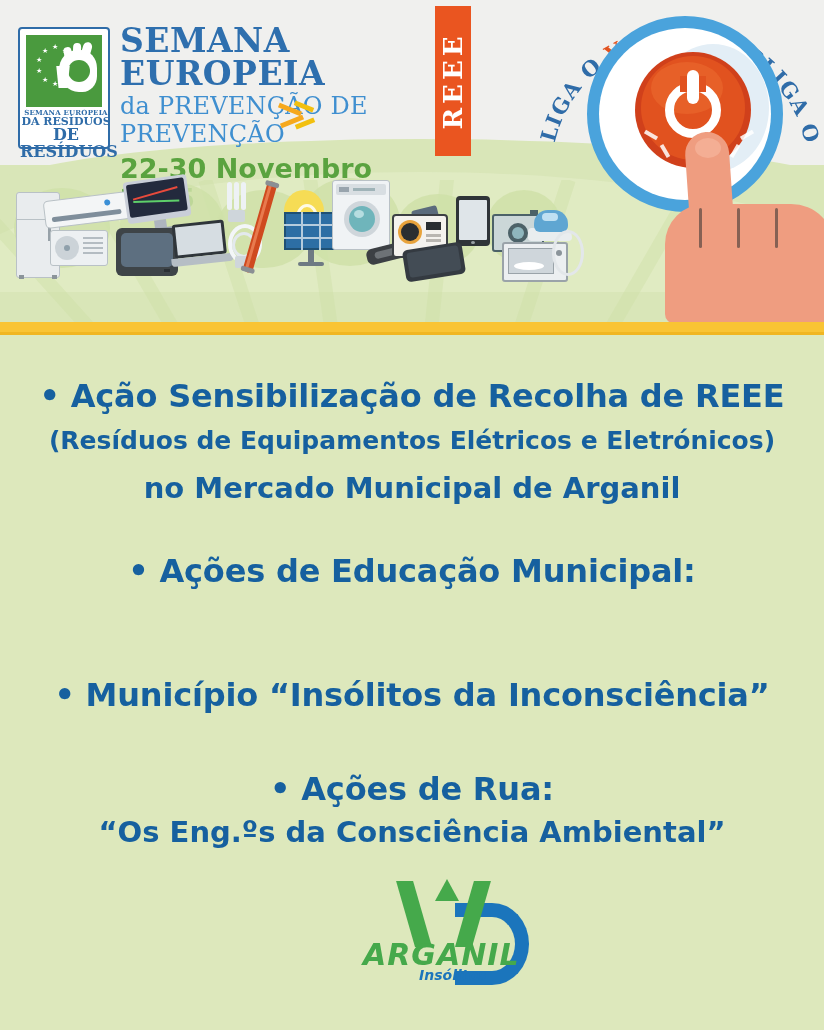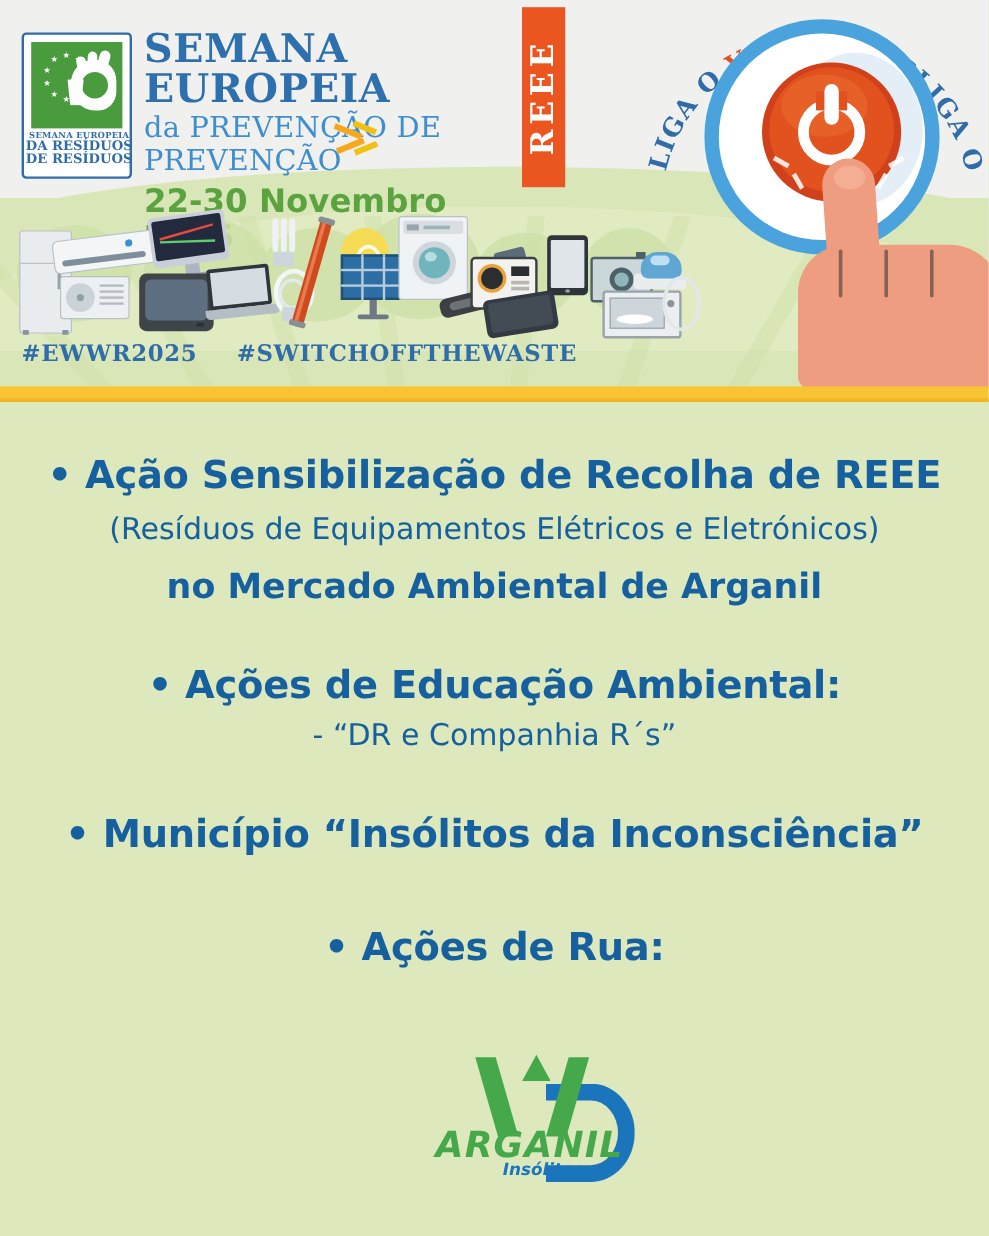--- a/index.html
+++ b/index.html
@@ -43,21 +43,21 @@
   .hand-cup .cup{position:absolute;left:2px;top:26px;width:16px;height:22px;background:#ffffff;
      clip-path:polygon(8% 0,92% 0,78% 100%,22% 100%);}
   .hand-cup .f1,.hand-cup .f2,.hand-cup .f3{position:absolute;background:#ffffff;border-radius:6px;}
   .hand-cup .f1{right:8px;top:2px;width:9px;height:17px;transform:rotate(16deg);}
   .hand-cup .f2{right:18px;top:3px;width:8px;height:15px;transform:rotate(2deg);}
   .hand-cup .f3{right:27px;top:7px;width:8px;height:13px;transform:rotate(-12deg);}
   .ewwr-cap{position:absolute;left:0;top:80px;width:92px;text-align:center;color:#2f6ca8;
     font-family:"DejaVu Serif", serif;font-weight:bold;line-height:1.02;}
   .ewwr-cap .l1{font-size:7px;letter-spacing:.2px;}
   .ewwr-cap .l2{font-size:11px;}
-  .ewwr-cap .l3{font-size:11px;}
+  .ewwr-cap .l3{font-size:16px;}
 
   
   .wm{position:absolute;left:120px;top:24px;width:310px;}
   .wm .t1{font-family:"DejaVu Serif", serif;font-weight:bold;font-size:33px;color:#2e6fae;
      letter-spacing:.5px;line-height:1;}
   .wm .t2{font-family:"DejaVu Serif", serif;font-size:24px;color:#3f8fd0;letter-spacing:.2px;
      line-height:1.15;margin-top:3px;}
   .wm .t3{font-family:"DejaVu Sans", sans-serif;font-weight:bold;font-size:27px;color:#5aa33f;
      margin-top:6px;line-height:1.1;}
   .bolt{position:absolute;left:278px;top:103px;width:40px;height:30px;}
@@ -114,21 +114,21 @@
   .blob{position:absolute;background:#cfe0a8;border-radius:50%;opacity:.85;}
 
   .hashtags{position:absolute;left:18px;top:284px;color:#2f6ca8;
     font-family:"DejaVu Serif", serif;font-weight:bold;font-size:19px;letter-spacing:.5px;}
   .hashtags span{margin-right:26px;}
 
   
   .body-area{position:absolute;left:0;top:335px;width:824px;height:695px;background:#dde8bc;}
   .blk{width:824px;text-align:center;color:#16609f;}
   .big{font-family:"DejaVu Sans", sans-serif;font-weight:bold;font-size:32px;letter-spacing:-.2px;line-height:1.12;}
-  .sub{font-family:"DejaVu Sans", sans-serif;font-weight:normal;font-size:25px;line-height:1.15;}
+  .sub{font-family:"DejaVu Sans", sans-serif;font-weight:bold;font-size:25px;line-height:1.15;}
   .mid{font-family:"DejaVu Sans", sans-serif;font-weight:bold;font-size:29px;line-height:1.12;}
   .b1{position:absolute;top:44px;}
   .b2{position:absolute;top:92px;}
   .b3{position:absolute;top:137px;}
   .b4{position:absolute;top:219px;}
   .b5{position:absolute;top:264px;}
   .b6{position:absolute;top:343px;}
   .b7{position:absolute;top:437px;}
   .b8{position:absolute;top:481px;}
 
@@ -387,41 +387,37 @@
 
       <div class="ic" style="left:502px;top:74px;width:62px;height:36px;background:#eceff1;border:2px solid #9aa3a9;border-radius:3px;">
         <div style="position:absolute;left:4px;top:4px;width:44px;height:24px;background:#cfd6db;border:1px solid #9aa3a9;"></div>
         <div style="position:absolute;left:10px;top:18px;width:30px;height:8px;background:#ffffff;border-radius:50%;"></div>
         <div style="position:absolute;left:52px;top:6px;width:6px;height:6px;border-radius:50%;background:#8b949a;"></div>
       </div>
 
       <div class="ic" style="left:552px;top:62px;width:26px;height:40px;border:3px solid #e3e7ea;border-radius:50%;"></div>
     </div>
 
-    <div class="hashtags">
-      <span>#EWWR2025</span>
-      <span>#SWITCHOFFTHEWASTE</span>
-    </div>
   </div>
 
   <div class="divider"></div>
   <div class="divider-dark"></div>
 
   <div class="body-area">
 
     <div class="blk big b1">• Ação Sensibilização de Recolha de REEE</div>
     <div class="blk sub b2">(Resíduos de Equipamentos Elétricos e Eletrónicos)</div>
-    <div class="blk mid b3">no Mercado Ambiental de Arganil</div>
-
-    <div class="blk big b4">• Ações de Educação Ambiental:</div>
-    <div class="blk sub b5">- “DR e Companhia R´s”</div>
+    <div class="blk mid b3">no Mercado Municipal de Arganil</div>
+
+    <div class="blk big b4">• Ações de Educação Municipal:</div>
 
     <div class="blk big b6">• Município “Insólitos da Inconsciência”</div>
 
     <div class="blk big b7">• Ações de Rua:</div>
+    <div class="blk mid b8">“Os Eng.ºs da Consciência Ambiental”</div>
   </div>
 
   <div class="arganil">
     <div class="ag-arc"></div>
     <div class="ag-A">
       <div class="leg l1"></div>
       <div class="leg l2"></div>
       <div class="apex"></div>
     </div>
     <div class="ag-name">ARGANIL</div>

